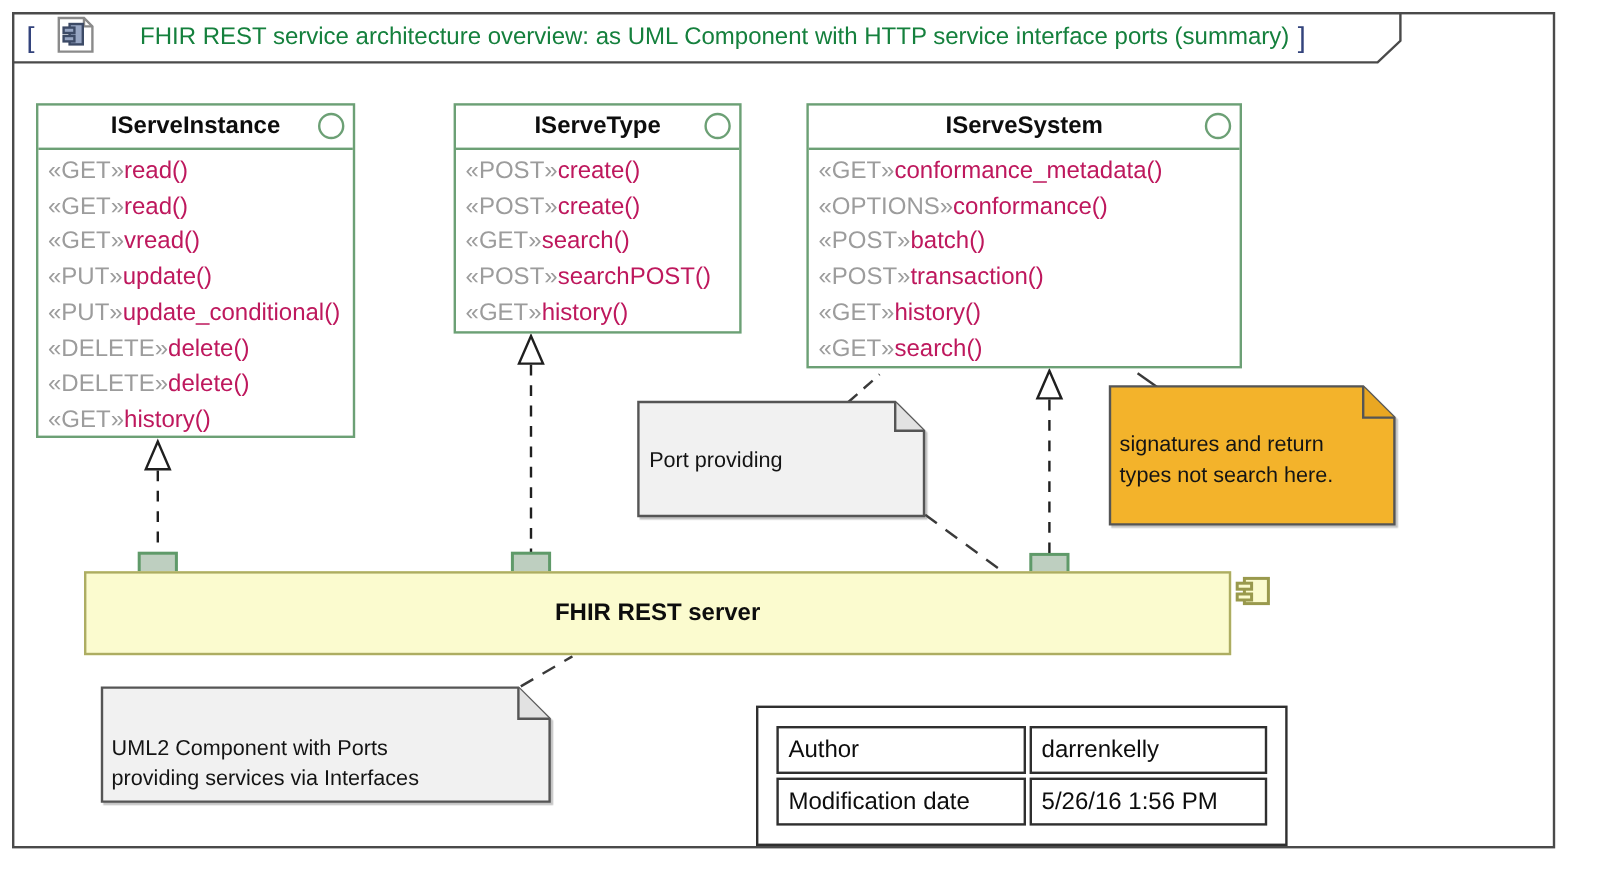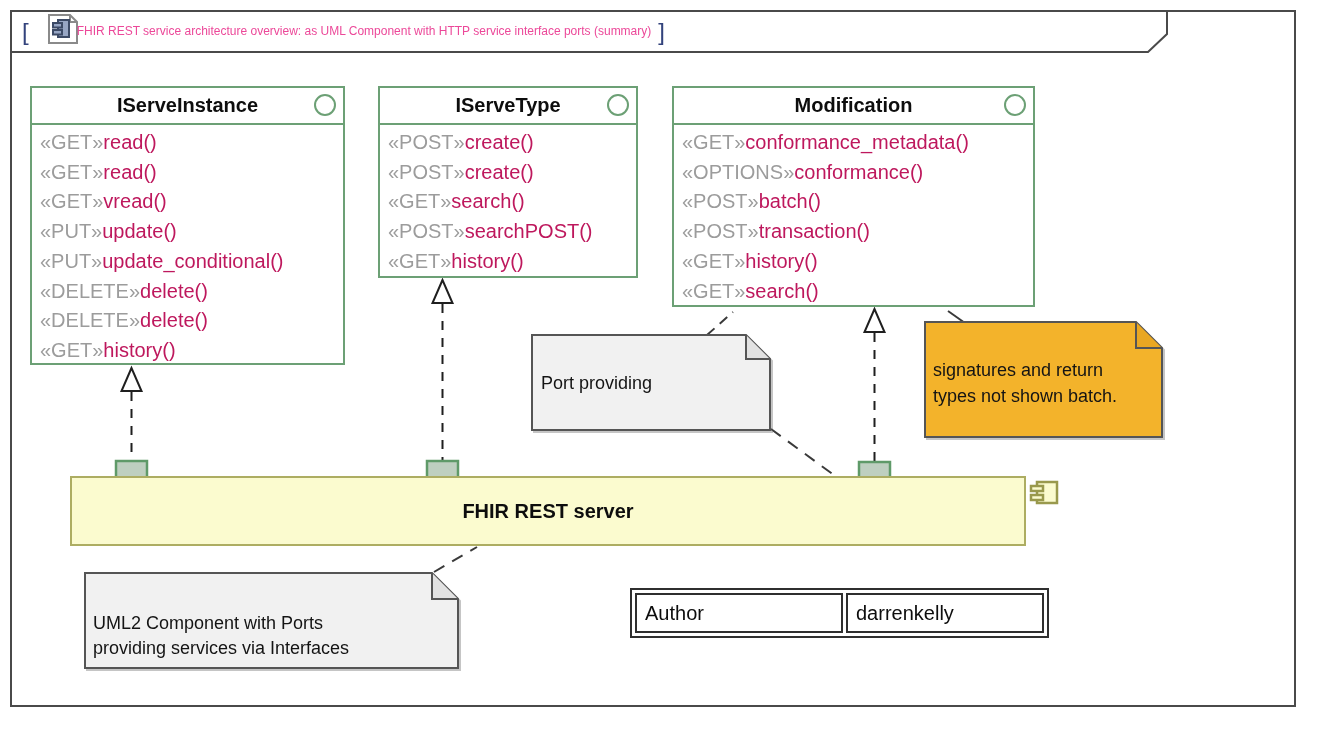--- a/index.html
+++ b/index.html
@@ -4,39 +4,39 @@
 <style>
   html,body{margin:0;padding:0;background:#ffffff;}
   body{width:1332px;height:738px;position:relative;font-family:"Liberation Sans",sans-serif;overflow:hidden;}
 
   .frame{position:absolute;left:10px;top:10px;width:1282px;height:693px;border:2px solid #4a4a4a;background:#ffffff;}
 
   .overlay{position:absolute;left:0;top:0;width:1332px;height:738px;pointer-events:none;}
 
   .title-bar{position:absolute;left:22px;top:16px;height:32px;display:flex;align-items:center;gap:7px;z-index:5;}
   .bracket{font-size:24px;color:#33437c;line-height:30px;}
-  .diagram-title{font-size:12px;color:#ec4899;white-space:nowrap;padding-bottom:2px;}
+  .diagram-title{font-size:20px;color:#15803d;white-space:nowrap;padding-bottom:2px;margin-left:40px;}
 
   .ibox{position:absolute;background:#ffffff;border:2px solid #6ca075;z-index:4;box-sizing:border-box;}
   .ibox .hd{position:relative;height:35px;border-bottom:2px solid #6ca075;display:flex;align-items:center;justify-content:center;}
   .ibox .hd .nm{font-weight:bold;font-size:20px;color:#0d0d0d;}
   .ibox .hd .circ{position:absolute;right:7px;top:6px;width:18px;height:18px;border:2px solid #6ca075;border-radius:50%;background:#fff;}
   .mlist{padding:3px 4px 0 8px;}
   .mrow{line-height:29.7px;white-space:nowrap;font-size:20px;}
   .st{color:#9c9c9c;}
   .mn{color:#be185d;}
 
   .component-bar{position:absolute;left:70px;top:476px;width:956px;height:70px;background:#fbfbcf;border:2px solid #adad62;box-sizing:border-box;display:flex;align-items:center;justify-content:center;z-index:1;}
   .component-bar .lbl{font-weight:bold;font-size:20px;color:#0d0d0d;}
 
   .note-text{position:absolute;z-index:4;font-size:18px;color:#141414;}
   .note-text div{line-height:25px;white-space:nowrap;}
   .note-sig div{line-height:26px;}
 
-  .info-table{position:absolute;left:630px;top:588px;z-index:4;border:2px solid #2f2f2f;background:#fff;padding:0;}
+  .info-table{position:absolute;left:630px;top:588px;z-index:4;border:2px solid #2f2f2f;background:#fff;padding:12px;}
   .info-table table{border-collapse:separate;border-spacing:3px;}
   .info-table td{border:2px solid #2f2f2f;height:36px;font-size:20px;color:#0d0d0d;padding:0 8px;background:#fff;}
   .info-table td.c1{width:188px;}
   .info-table td.c2{width:178px;}
 
   .note-shape{filter:drop-shadow(2px 2px 0 rgba(90,90,90,0.35));}
 </style>
 </head>
 <body>
 
@@ -93,54 +93,54 @@
   </g>
 </svg>
 
 <div class="title-bar">
   <span class="bracket">[</span>
   <span style="width:34px;"></span>
   <span class="diagram-title">FHIR REST service architecture overview: as UML Component with HTTP service interface ports (summary)</span>
   <span class="bracket">]</span>
 </div>
 
-<div class="ibox" style="left:30px;top:86px;width:315px;height:279px;">
+<div class="ibox" style="left:30px;top:86px;width:266px;height:279px;">
   <div class="hd">
     <span class="nm">IServeInstance</span>
     <span class="circ"></span>
   </div>
   <div class="mlist">
     <div class="mrow"><span class="st">«GET»</span><span class="mn">read()</span></div>
     <div class="mrow"><span class="st">«GET»</span><span class="mn">read()</span></div>
     <div class="mrow"><span class="st">«GET»</span><span class="mn">vread()</span></div>
     <div class="mrow"><span class="st">«PUT»</span><span class="mn">update()</span></div>
     <div class="mrow"><span class="st">«PUT»</span><span class="mn">update_conditional()</span></div>
     <div class="mrow"><span class="st">«DELETE»</span><span class="mn">delete()</span></div>
     <div class="mrow"><span class="st">«DELETE»</span><span class="mn">delete()</span></div>
     <div class="mrow"><span class="st">«GET»</span><span class="mn">history()</span></div>
   </div>
 </div>
 
-<div class="ibox" style="left:378px;top:86px;width:260px;height:192px;">
+<div class="ibox" style="left:378px;top:86px;width:240px;height:192px;">
   <div class="hd">
     <span class="nm">IServeType</span>
     <span class="circ"></span>
   </div>
   <div class="mlist">
     <div class="mrow"><span class="st">«POST»</span><span class="mn">create()</span></div>
     <div class="mrow"><span class="st">«POST»</span><span class="mn">create()</span></div>
     <div class="mrow"><span class="st">«GET»</span><span class="mn">search()</span></div>
     <div class="mrow"><span class="st">«POST»</span><span class="mn">searchPOST()</span></div>
     <div class="mrow"><span class="st">«GET»</span><span class="mn">history()</span></div>
   </div>
 </div>
 
 <div class="ibox" style="left:672px;top:86px;width:363px;height:221px;">
   <div class="hd">
-    <span class="nm">Modification</span>
+    <span class="nm">IServeSystem</span>
     <span class="circ"></span>
   </div>
   <div class="mlist">
     <div class="mrow"><span class="st">«GET»</span><span class="mn">conformance_metadata()</span></div>
     <div class="mrow"><span class="st">«OPTIONS»</span><span class="mn">conformance()</span></div>
     <div class="mrow"><span class="st">«POST»</span><span class="mn">batch()</span></div>
     <div class="mrow"><span class="st">«POST»</span><span class="mn">transaction()</span></div>
     <div class="mrow"><span class="st">«GET»</span><span class="mn">history()</span></div>
     <div class="mrow"><span class="st">«GET»</span><span class="mn">search()</span></div>
   </div>
@@ -148,29 +148,33 @@
 
 <div class="component-bar">
   <span class="lbl">FHIR REST server</span>
 </div>
 
 <div class="note-text" style="left:541px;top:371px;text-align:center;">
   <div>Port providing</div>
 </div>
 <div class="note-text note-sig" style="left:933px;top:357px;">
   <div>signatures and return</div>
-  <div>types not shown batch.</div>
+  <div>types not search here.</div>
 </div>
 <div class="note-text" style="left:93px;top:611px;">
   <div>UML2 Component with Ports</div>
   <div>providing services via Interfaces</div>
 </div>
 
 <div class="info-table">
   <table>
     <tbody>
         <tr>
       <td class="c1">Author</td>
       <td class="c2">darrenkelly</td>
     </tr>
+    <tr>
+      <td class="c1">Modification date</td>
+      <td class="c2">5/26/16 1:56 PM</td>
+    </tr>
   </tbody>
     </table>
 </div>
 
 </body></html>

